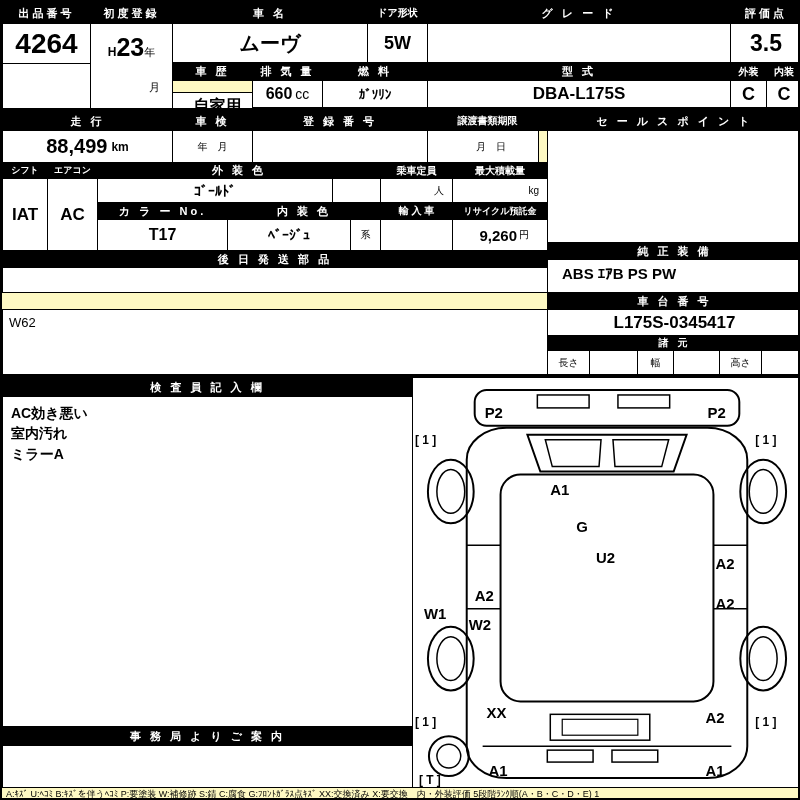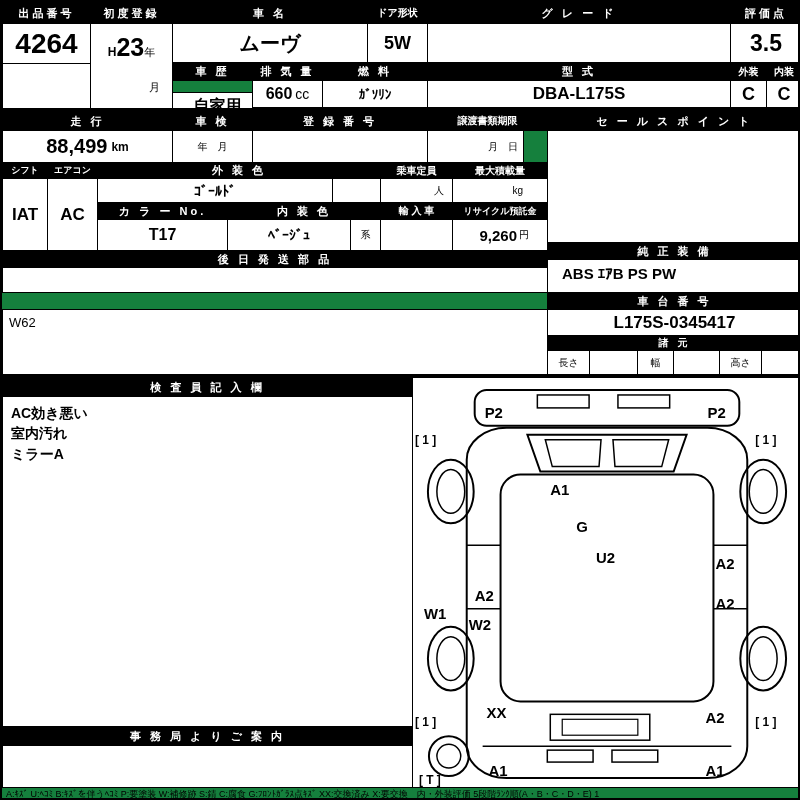--- a/index.html
+++ b/index.html
@@ -1,17 +1,17 @@
 <!DOCTYPE html>
 <html><head>
 <meta charset="utf-8">
 <style>
   html,body{margin:0;padding:0;background:#fff;}
   body{font-family:"Liberation Sans","DejaVu Sans",sans-serif;}
-  .sheet{position:relative;width:800px;height:800px;background:#15803d;border:2px solid #000;box-sizing:border-box;overflow:hidden;}
+  .sheet{position:relative;width:800px;height:800px;background:#fef9c3;border:2px solid #000;box-sizing:border-box;overflow:hidden;}
   .c{position:absolute;border:1px solid #000;background:#fff;box-sizing:border-box;display:flex;align-items:center;justify-content:center;color:#000;}
   .hdr{background:#000;color:#fff;font-weight:bold;font-size:11px;letter-spacing:3px;white-space:nowrap;overflow:hidden;}
   .hdr.tight{letter-spacing:0;}
   .hdr.s10{font-size:10px;}
   .hdr.s9{font-size:9px;letter-spacing:0;}
   .val{font-weight:bold;}
   .left{justify-content:flex-start;}
   .right{justify-content:flex-end;}
   .topal{align-items:flex-start;}
   .bar{position:absolute;background:#000;}
@@ -77,39 +77,39 @@
     <span style="font-size:12px;margin-left:4px;">km</span>
   </div>
 
   <div class="c hdr" style="left:170px;top:109px;width:81px;height:20px;">車 検</div>
   <div class="c small" style="left:170px;top:128px;width:81px;height:33px;">年　月</div>
 
   <div class="c hdr" style="left:250px;top:109px;width:176px;height:20px;">登 録 番 号</div>
   <div class="c" style="left:250px;top:128px;width:176px;height:33px;"></div>
 
   <div class="c hdr tight s10" style="left:425px;top:109px;width:121px;height:20px;">譲渡書類期限</div>
-  <div class="c small right" style="left:425px;top:128px;width:97px;height:33px;padding-right:5px;">月　日</div>
+  <div class="c small right" style="left:425px;top:128px;width:112px;height:33px;padding-right:32px;">月　日</div>
 
   <div class="c hdr" style="left:545px;top:109px;width:255px;height:20px;">セ ー ル ス ポ イ ン ト</div>
   <div class="c topal left" style="left:545px;top:128px;width:255px;height:113px;padding:4px;font-size:12px;"></div>
 
   <div class="c hdr s9" style="left:0;top:160px;width:46px;height:17px;">シフト</div>
   <div class="c hdr s9" style="left:45px;top:160px;width:51px;height:17px;">エアコン</div>
   <div class="c val" style="left:0;top:176px;width:46px;height:73px;font-size:17px;">IAT</div>
   <div class="c val" style="left:45px;top:176px;width:51px;height:73px;font-size:17px;">AC</div>
 
   <div class="c hdr" style="left:95px;top:160px;width:284px;height:17px;">外 装 色</div>
   <div class="c val" style="left:95px;top:176px;width:236px;height:25px;font-size:14px;">ｺﾞｰﾙﾄﾞ</div>
   <div class="c" style="left:330px;top:176px;width:49px;height:25px;"></div>
 
   <div class="c hdr tight s10" style="left:378px;top:160px;width:73px;height:17px;">乗車定員</div>
   <div class="c small right" style="left:378px;top:176px;width:73px;height:25px;padding-right:8px;">人</div>
 
   <div class="c hdr tight s10" style="left:450px;top:160px;width:96px;height:17px;">最大積載量</div>
-  <div class="c small right" style="left:450px;top:176px;width:96px;height:25px;padding-right:24px;">kg</div>
+  <div class="c small right" style="left:450px;top:176px;width:96px;height:25px;padding-right:8px;">kg</div>
 
   <div class="c hdr" style="left:95px;top:200px;width:131px;height:18px;">カ ラ ー No.</div>
   <div class="c val" style="left:95px;top:217px;width:131px;height:32px;font-size:16px;">T17</div>
 
   <div class="c hdr" style="left:225px;top:200px;width:154px;height:18px;">内 装 色</div>
   <div class="c val" style="left:225px;top:217px;width:124px;height:32px;font-size:14px;">ﾍﾞｰｼﾞｭ</div>
   <div class="c small" style="left:348px;top:217px;width:31px;height:32px;">系</div>
 
   <div class="c hdr tight s10" style="left:378px;top:200px;width:73px;height:18px;">輸 入 車</div>
   <div class="c" style="left:378px;top:217px;width:73px;height:32px;"></div>

